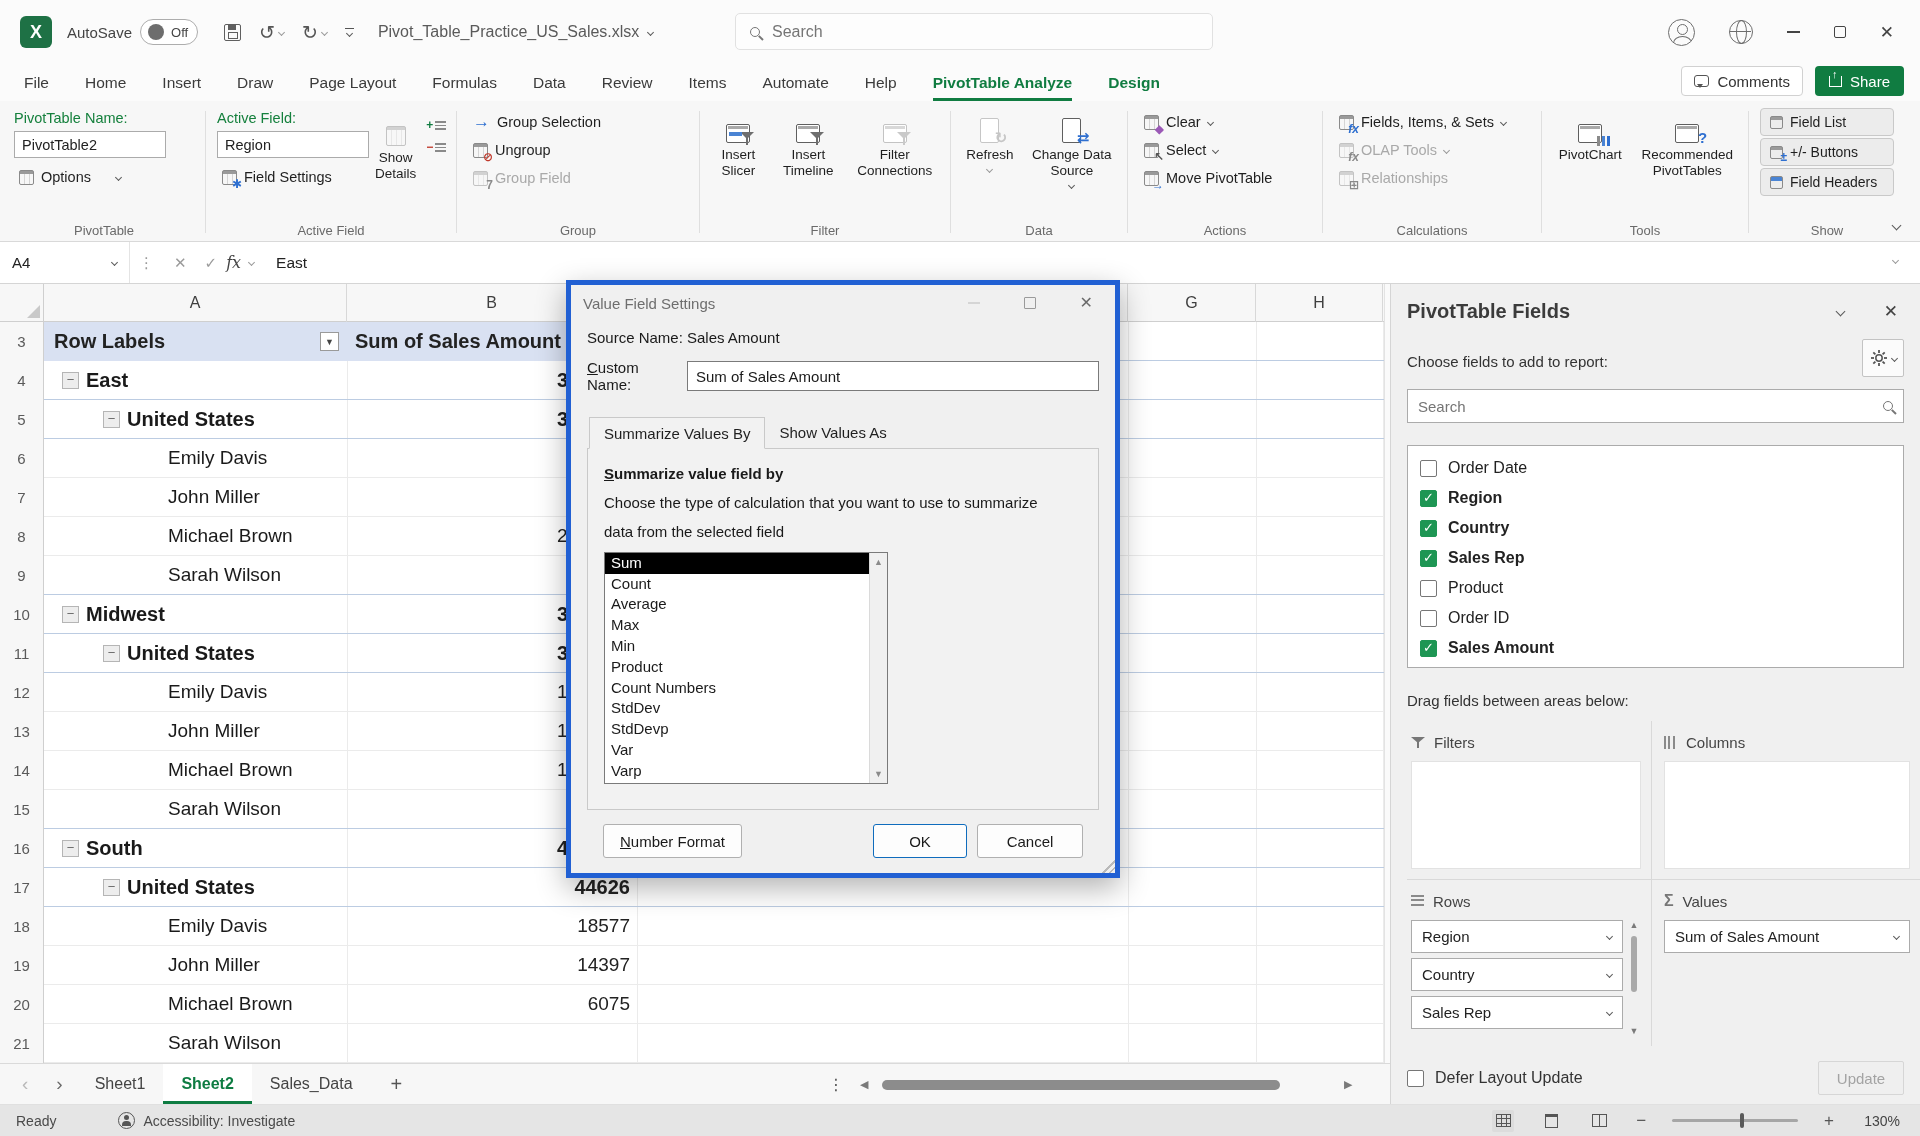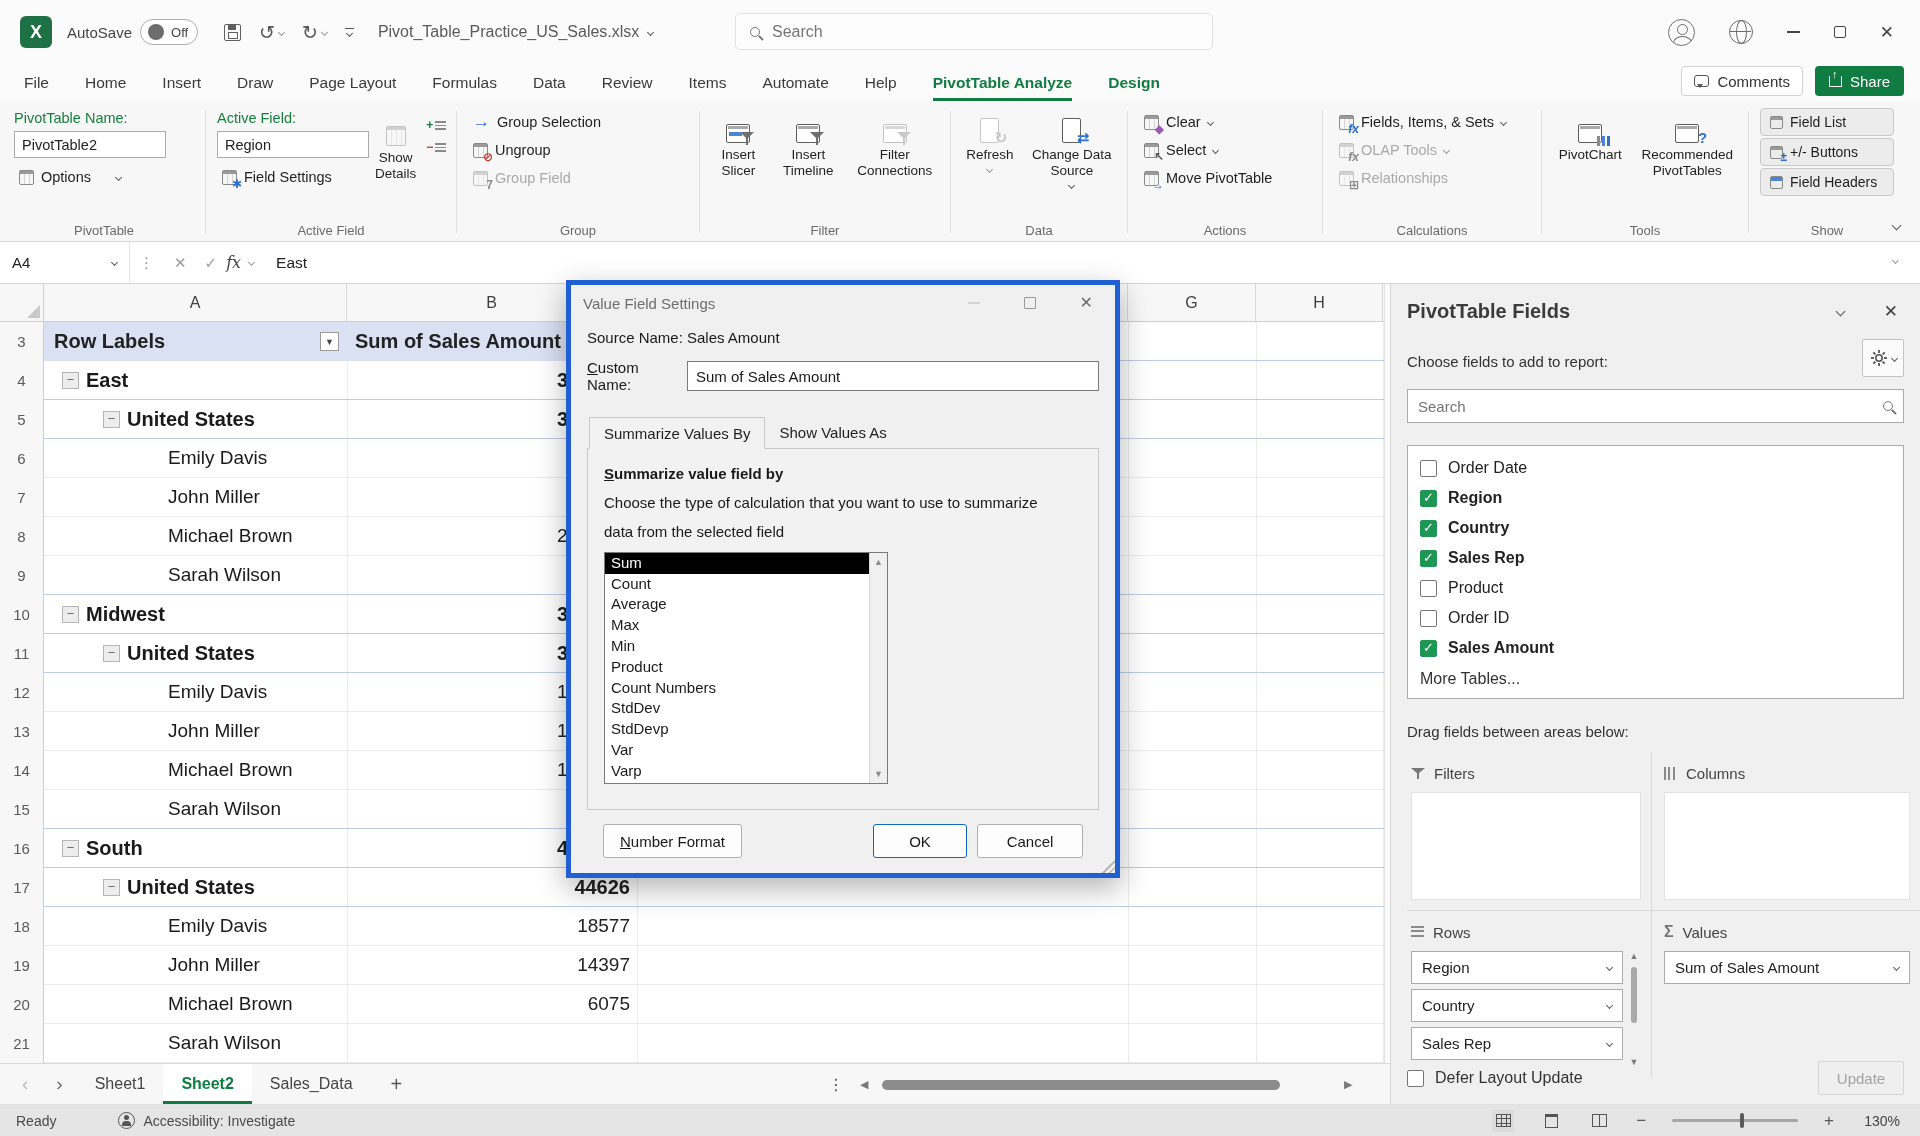--- a/index.html
+++ b/index.html
@@ -736,23 +736,20 @@
         <span>Product</span>
       </div>
     <div class="frow">
         <span class="ckb"></span>
         <span>Order ID</span>
       </div>
     <div class="frow on">
         <span class="ckb on"></span>
         <span>Sales Amount</span>
       </div>
-    <div class="pmore">
-        <span>More Tables...</span>
-      </div>
   </div>
   <div class="pdrag">Drag fields between areas below:</div>
   <div class="quads">
     <div class="quad">
       <div class="qhead">
           <span class="fun2"></span>
           <span>Filters</span>
         </div>
       <div class="dropbox"></div>
     </div>

